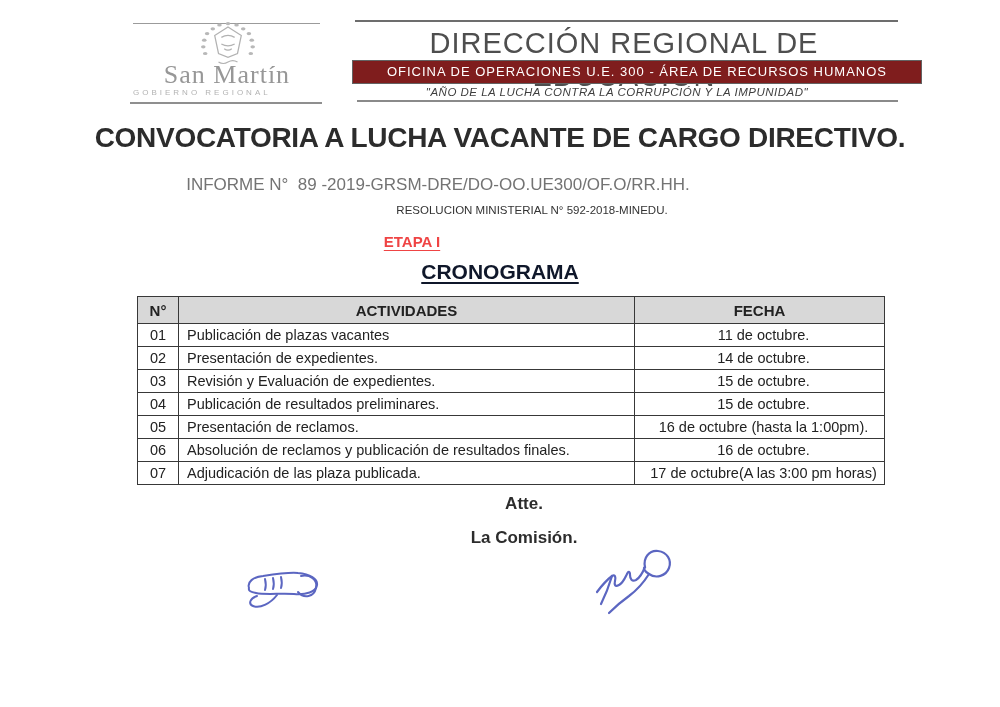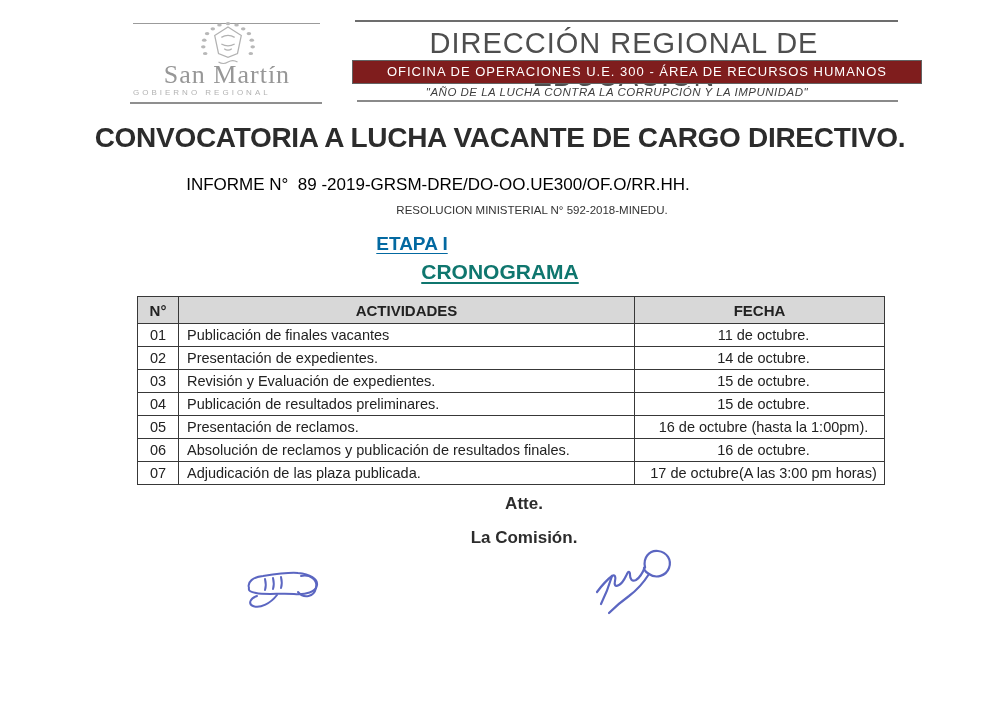--- a/index.html
+++ b/index.html
@@ -28,28 +28,28 @@
                      font-size: 29px; color: #4e4e4e; letter-spacing: 1px; }
   .hdr-office      { position: absolute; left: 352px; top: 60px;  width: 570px; height: 24px;
                      background: #7f1d1d; border: 1px solid #636363; color: #ffffff;
                      font-size: 13px; letter-spacing: 1px; text-align: center; line-height: 22px; }
   .hdr-motto       { position: absolute; left: 352px; top: 86px;  width: 530px; text-align: center;
                      font-style: italic; font-size: 11.5px; color: #3e3e3e; letter-spacing: 0.5px; }
   
   .doc-title       { position: absolute; left: 0; top: 122px; width: 1000px; text-align: center;
                      font-weight: bold; font-size: 28px; color: #2c2c2c; letter-spacing: -0.3px; }
   .doc-informe     { position: absolute; left: 0; top: 175px; width: 876px; text-align: center;
-                     font-size: 17px; color: #000000; white-space: pre; }
+                     font-size: 17px; color: #737373; white-space: pre; }
   .doc-resolucion  { position: absolute; left: 0; top: 204px; width: 1000px; text-align: center;
                      font-size: 11.5px; color: #333333; margin-left: 32px; }
   .doc-etapa       { position: absolute; left: 0; top: 233px; width: 824px; text-align: center;
-                     font-weight: bold; font-size: 19px; color: #0369a1;
+                     font-weight: bold; font-size: 15px; color: #ef4444;
                      text-decoration: underline; text-underline-offset: 3px; }
   .doc-cronograma  { position: absolute; left: 0; top: 260px; width: 1000px; text-align: center;
-                     font-weight: bold; font-size: 21px; color: #0f766e;
+                     font-weight: bold; font-size: 21px; color: #0f172a;
                      text-decoration: underline; text-underline-offset: 3px; }
   
   .sched { position: absolute; left: 137px; top: 296px; width: 747px;
            border-collapse: collapse; table-layout: fixed; font-size: 14.5px; color: #222; }
   .sched th, .sched td { border: 1.5px solid #383838; }
   .sched th { background: #d8d8d8; font-weight: bold; font-size: 15px; height: 27px; text-align: center; }
   .sched td { height: 23px; }
   .col-num  { width: 41px; }
   .col-act  { width: 456px; }
   .col-dat  { width: 250px; }
@@ -117,21 +117,21 @@
     <thead>
       <tr>
         <th>N°</th>
         <th>ACTIVIDADES</th>
         <th>FECHA</th>
       </tr>
     </thead>
     <tbody>
       <tr>
         <td class="cell-num">01</td>
-        <td class="cell-act">Publicación de finales vacantes</td>
+        <td class="cell-act">Publicación de plazas vacantes</td>
         <td class="cell-dat">11 de octubre.</td>
       </tr>
       <tr>
         <td class="cell-num">02</td>
         <td class="cell-act">Presentación de expedientes.</td>
         <td class="cell-dat">14 de octubre.</td>
       </tr>
       <tr>
         <td class="cell-num">03</td>
         <td class="cell-act">Revisión y Evaluación de expedientes.</td>

